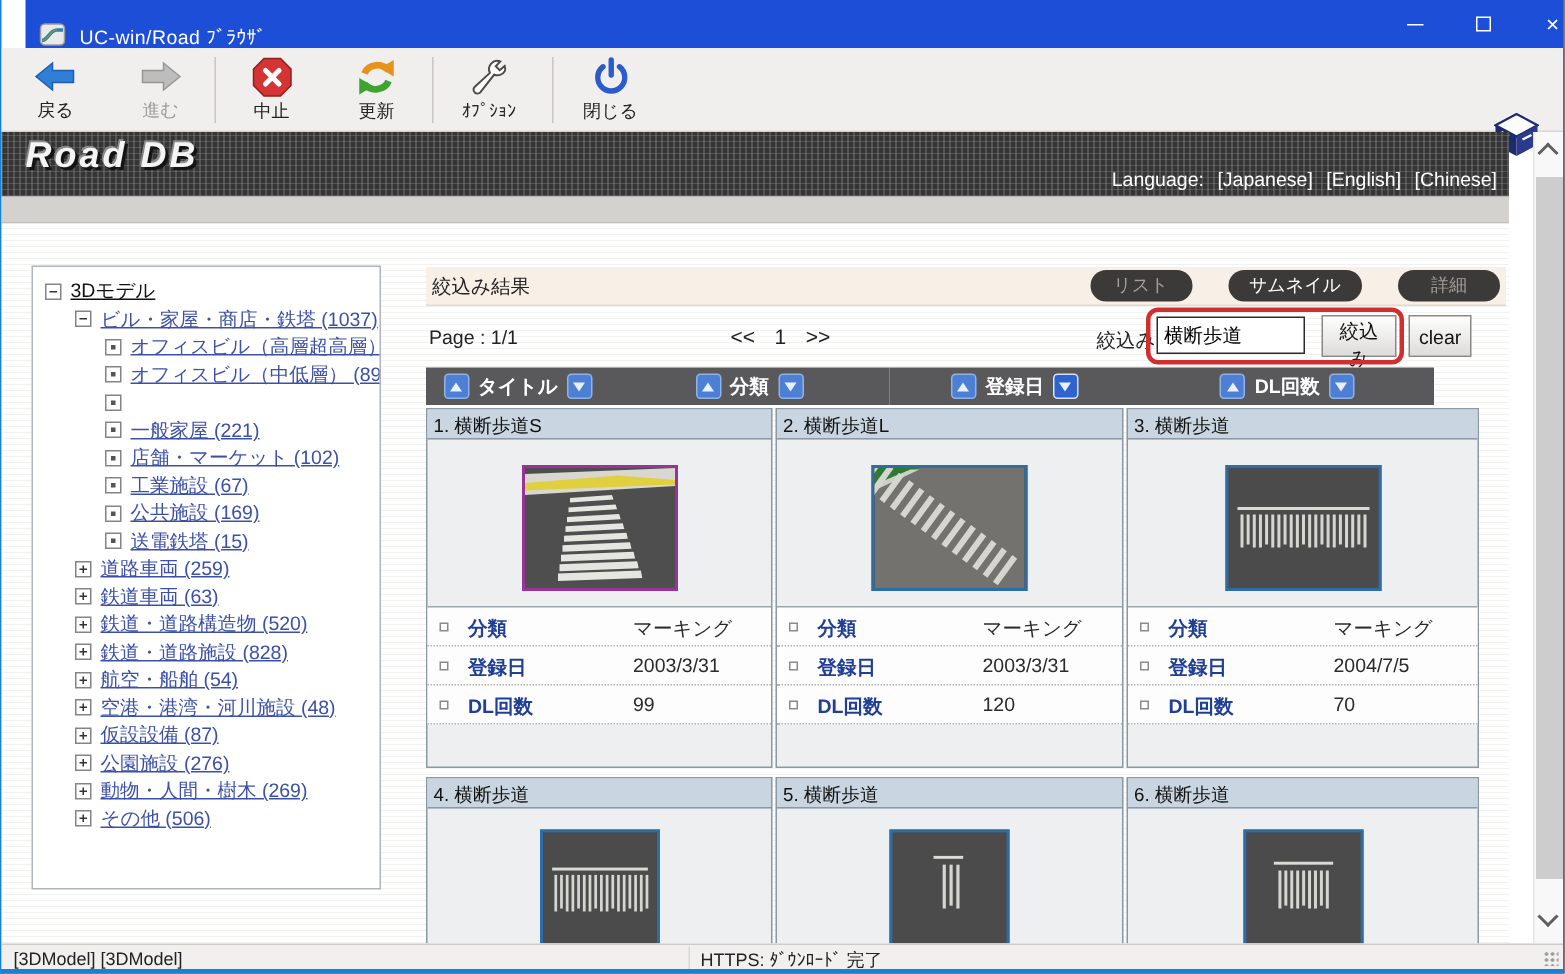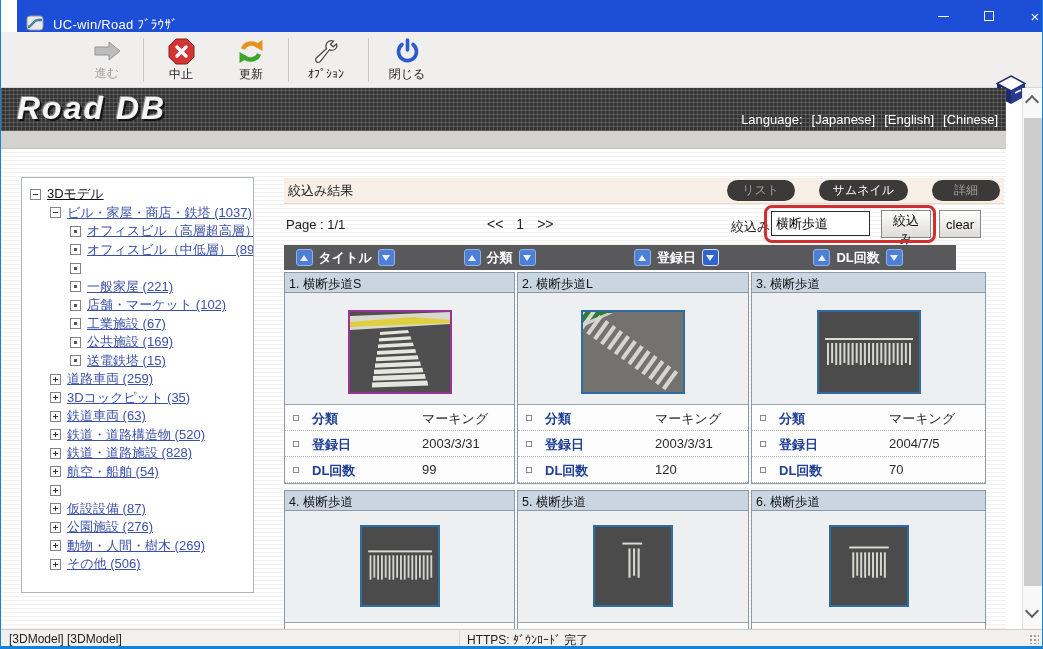--- a/index.html
+++ b/index.html
@@ -18,21 +18,21 @@
   .toolbar{position:absolute;left:0;top:32px;width:100%;height:56px;background:#f1efee;border-bottom:1px solid #d9d6d2;}
   .tbtn{position:absolute;top:3px;width:56px;height:50px;display:flex;flex-direction:column;align-items:center;justify-content:center;cursor:pointer;}
   .tbtn .lbl{font-size:12px;color:#222;margin-top:1px;}
   .tbtn.disabled .lbl{color:#9c9c9c;}
   .tsep{position:absolute;top:6px;width:1px;height:44px;background:#c9c6c2;}
   .f8logo{position:absolute;top:43px;right:16px;width:30px;height:30px;}
   
   .banner{position:absolute;left:0;top:88px;width:1005px;height:43px;background:#353535;
     background-image:repeating-linear-gradient(0deg,rgba(150,150,150,.32) 0 1px,transparent 1px 4px),
                      repeating-linear-gradient(90deg,rgba(150,150,150,.32) 0 1px,transparent 1px 4px);}
-  .roaddb{position:absolute;left:16px;top:2px;font-size:32px;font-weight:bold;font-style:italic;color:#f4f4f4;
+  .roaddb{position:absolute;left:16px;top:2px;font-size:24px;font-weight:bold;font-style:italic;color:#f4f4f4;
           letter-spacing:2px;text-shadow:2px 2px 0 #141414,-1px -1px 0 #8a8a8a;}
   .langline{position:absolute;right:8px;bottom:3px;color:#fff;font-family:"Liberation Serif","DejaVu Serif",serif;font-size:13px;}
   .lang-link{margin-left:9px;cursor:pointer;}
   .graystrip{position:absolute;left:0;top:131px;width:1005px;height:18px;background:#d4d2cf;border-bottom:1px solid #c2c0bd;}
   
   .content{position:absolute;left:0;top:149px;width:1005px;height:480px;overflow:hidden;
            background:repeating-linear-gradient(180deg,#ffffff 0 3px,#f1f1ef 3px 4px);}
   
   .tree-panel{position:absolute;left:20px;top:28px;width:233px;height:416px;background:#fff;border:1px solid #aeb4ba;padding:7px 4px;overflow:hidden;}
   .titem{display:flex;align-items:center;height:18.5px;white-space:nowrap;}
@@ -62,21 +62,21 @@
   .highlight-box{position:absolute;left:480px;top:1px;width:172px;height:38px;border:3px solid #d12f2f;border-radius:8px;pointer-events:none;z-index:3;}
   .colbar{position:absolute;left:0;top:67px;width:672px;height:25px;background:#fff;display:flex;gap:0;}
   .colcell{background:#59585a;height:100%;display:flex;align-items:center;justify-content:center;gap:6px;}
   .colcell .collabel{color:#fff;font-size:13px;font-weight:bold;}
   .sortbtn{width:17px;height:17px;border-radius:3px;background:#4d80d4;border:1px solid #8fb2e8;display:flex;align-items:center;justify-content:center;cursor:pointer;}
   .sortbtn.active{background:#2f63cf;border-color:#d4e2ff;}
   .tri{width:0;height:0;border-left:4px solid transparent;border-right:4px solid transparent;}
   .tri.up{border-bottom:6px solid #e8f0ff;}
   .tri.down{border-top:6px solid #e8f0ff;}
   .grid{position:absolute;left:0;top:94px;display:grid;grid-template-columns:231px 232px 235px;column-gap:2px;row-gap:6px;}
-  .card{height:212px;background:#edeff0;border:1px solid #8b98a6;}
+  .card{height:240px;background:#edeff0;border:1px solid #8b98a6;}
   .card-h{height:20px;background:#c9d5e1;border-bottom:1px solid #8b98a6;font-size:12.5px;color:#111;padding:3px 0 0 4px;cursor:pointer;}
   .card-b{height:111px;display:flex;align-items:flex-start;justify-content:center;}
   .thumb{margin-top:17px;width:104px;height:84px;border:2px solid #2e6da4;cursor:pointer;background:#4b4b4b;}
   .thumb svg{display:block;width:100%;height:100%;}
   .card:nth-child(n+4) .thumb{width:80px;height:82px;margin-top:14px;}
   .crows{border-top:1px solid #9aa5ad;background:#fdfdfd;}
   .crow{position:relative;height:26px;border-bottom:1px dotted #b2b2b2;}
   .crow .bullet{position:absolute;left:8px;top:10px;width:6px;height:6px;border:1px solid #8a8a8a;background:#fff;}
   .crow .clabel{position:absolute;left:27px;top:5px;font-size:13px;font-weight:bold;color:#1f3e96;}
   .crow .cvalue{position:absolute;left:137px;top:5px;font-size:13px;color:#2a2a2a;}
@@ -114,20 +114,26 @@
       <span class="wctrl">
           <span class="glyph-max"></span>
         </span>
       <span class="wctrl">
           <span>×</span>
         </span>
     </div>
   </div>
 
   <div class="toolbar">
+    <div class="tbtn" style="left:8px">
+      <svg class="icon-svg" width="30" height="26" viewBox="0 0 30 26">
+        <path d="M2 13 L13 4 V9 H27 V17 H13 V22 Z" fill="#2f7fd6" stroke="#1a5fb0"></path>
+      </svg>
+        <span class="lbl">戻る</span>
+    </div>
     <div class="tbtn disabled" style="left:78px">
       <svg class="icon-svg" width="30" height="26" viewBox="0 0 30 26">
         <path d="M28 13 L17 4 V9 H3 V17 H17 V22 Z" fill="#bdbdbd" stroke="#969696"></path>
       </svg>
         <span class="lbl">進む</span>
     </div>
     <div class="tsep" style="left:142px"></div>
     <div class="tbtn" style="left:152px">
       <svg class="icon-svg" width="27" height="27" viewBox="0 0 27 27">
         <polygon points="8,1 19,1 26,8 26,19 19,26 8,26 1,19 1,8" fill="#d43434" stroke="#8c1f1f"></polygon>
@@ -214,40 +220,37 @@
         <div class="titem ind2">
           <span class="tbox leaf"></span>
           <span class="tlabel">送電鉄塔 (15)</span>
         </div>
         <div class="titem ind1">
           <span class="tbox collapsed"></span>
           <span class="tlabel">道路車両 (259)</span>
         </div>
         <div class="titem ind1">
           <span class="tbox collapsed"></span>
-          <span class="tlabel">3Dコックピット (35)</span>
-        </div>
-        <div class="titem ind1">
-          <span class="tbox collapsed"></span>
           <span class="tlabel">鉄道車両 (63)</span>
         </div>
         <div class="titem ind1">
           <span class="tbox collapsed"></span>
           <span class="tlabel">鉄道・道路構造物 (520)</span>
         </div>
         <div class="titem ind1">
           <span class="tbox collapsed"></span>
           <span class="tlabel">鉄道・道路施設 (828)</span>
         </div>
         <div class="titem ind1">
           <span class="tbox collapsed"></span>
           <span class="tlabel">航空・船舶 (54)</span>
         </div>
         <div class="titem ind1">
           <span class="tbox collapsed"></span>
+          <span class="tlabel">空港・港湾・河川施設 (48)</span>
         </div>
         <div class="titem ind1">
           <span class="tbox collapsed"></span>
           <span class="tlabel">仮設設備 (87)</span>
         </div>
         <div class="titem ind1">
           <span class="tbox collapsed"></span>
           <span class="tlabel">公園施設 (276)</span>
         </div>
         <div class="titem ind1">

